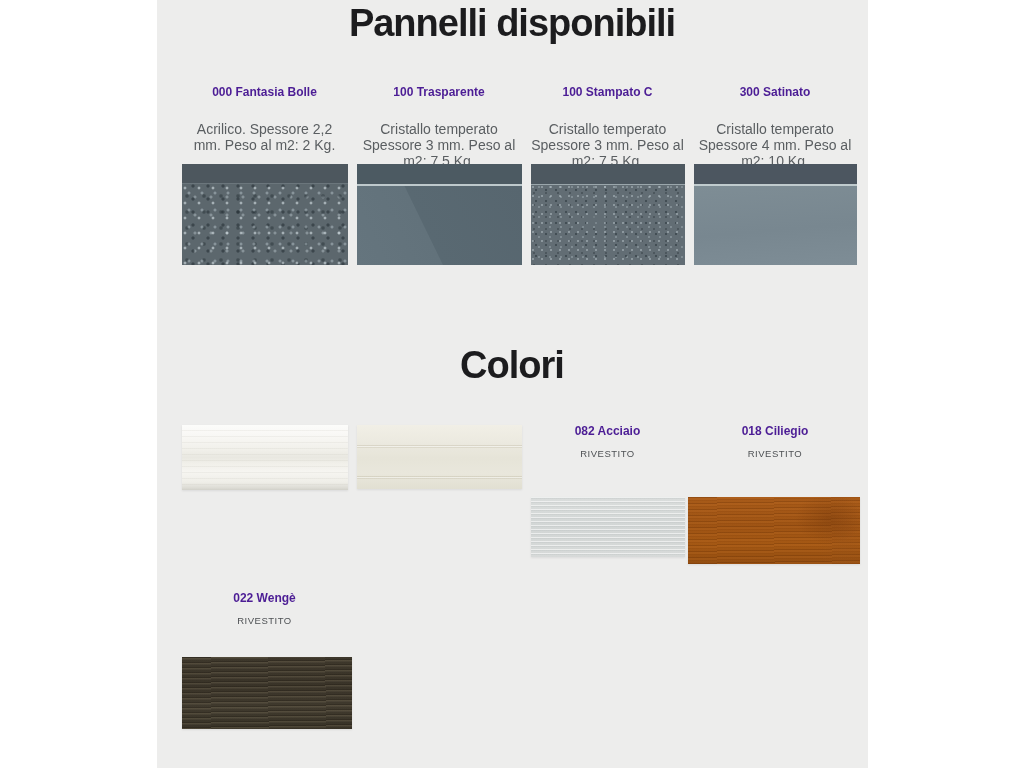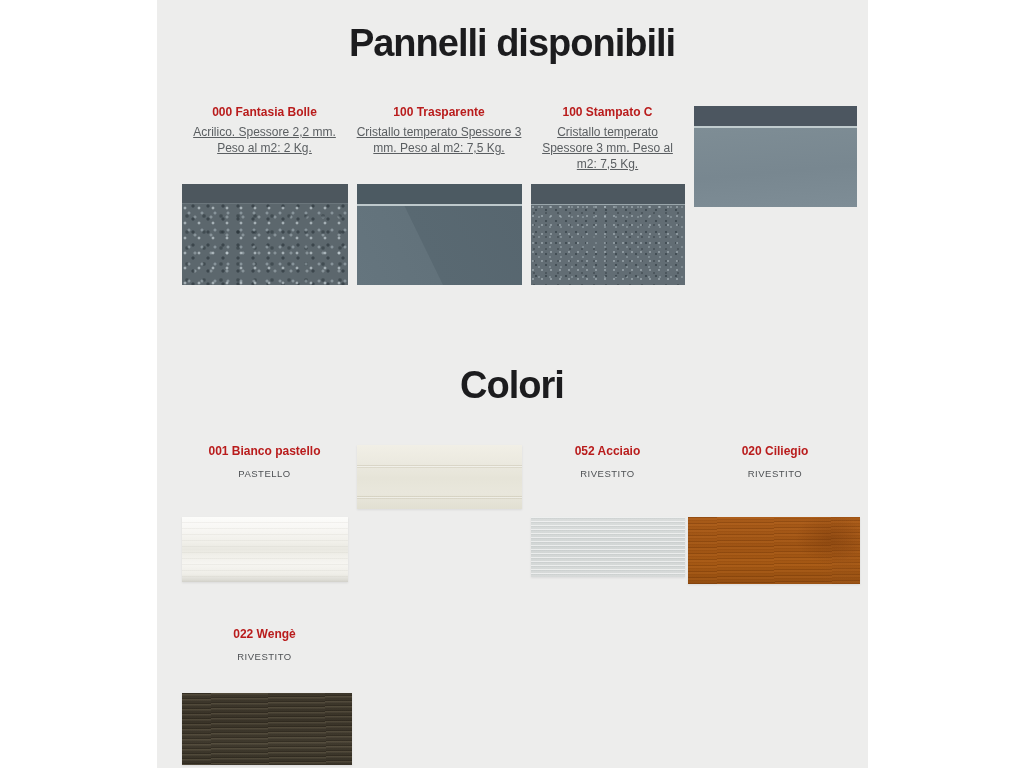--- a/index.html
+++ b/index.html
@@ -7,21 +7,21 @@
   body {
     background: #ffffff;
     font-family: "Liberation Sans", sans-serif;
     overflow: hidden;
   }
   .page { width: 1024px; height: 768px; background: #ffffff; }
   .content {
     width: 711px; height: 768px;
     margin: 0 auto;
     background: #ededec;
-    padding-top: 24px;
+    padding-top: 4px;
   }
   .section-title {
     text-align: center;
     font-size: 38px;
     line-height: 38px;
     font-weight: 700;
     letter-spacing: -1px;
     color: #1c1c1e;
   }
   .colors-heading { margin-top: 81px; }
@@ -32,28 +32,27 @@
     padding-left: 25px;
   }
   .panels-grid { margin-top: 44px; }
   .colors-grid { margin-top: 41px; }
   .cell-text { height: 78px; text-align: center; }
   .color-text { height: 72px; }
   .cell-name {
     font-size: 12px;
     line-height: 13px;
     font-weight: 700;
-    color: #b91c1c;
+    color: #4c1d95;
   }
   .cell-desc {
-    margin-top: 5px;
-    font-size: 12px;
+    margin-top: 22px;
+    font-size: 14px;
     line-height: 16px;
     color: #5a5e61;
-    text-decoration: underline;
   }
   .cell-finish {
     margin-top: 10px;
     font-size: 9.5px;
     letter-spacing: 0.5px;
     color: #4e5154;
   }
   
   .panel-swatch { height: 101px; display: flex; flex-direction: column; }
   .panel-swatch .band { flex: 0 0 auto; }
@@ -114,21 +113,21 @@
       linear-gradient(180deg, #dadddc 0%, #d2d6d5 50%, #d7dad9 100%);
   }
   .sw-ciliegio {
     height: 67px; width: 172px; margin-left: -6px;
     background:
       radial-gradient(ellipse 55px 40px at 82% 32%, rgba(108,50,8,0.35) 0%, rgba(108,50,8,0) 62%),
       radial-gradient(ellipse 42px 70px at 91% 62%, rgba(152,82,26,0.30) 0%, rgba(152,82,26,0) 65%),
       repeating-linear-gradient(179deg, rgba(114,54,8,0.35) 0 1px, rgba(192,110,40,0.25) 1px 3px, rgba(146,74,16,0.30) 3px 4px, rgba(172,94,30,0.15) 4px 6px),
       linear-gradient(180deg, #a75a18 0%, #9c5212 45%, #a35712 70%, #8e4a0e 100%);
   }
-  .wenge-cell { margin-top: 44px; }
+  .wenge-cell { margin-top: 28px; }
   .wenge-text { height: 65px; }
   .sw-wenge {
     height: 72px; width: 170px;
     background:
       repeating-linear-gradient(179deg, rgba(24,19,11,0.45) 0 1px, rgba(96,88,67,0.35) 1px 2px, rgba(60,54,40,0.20) 2px 3px, rgba(30,26,16,0.30) 3px 5px),
       linear-gradient(180deg, #4b4437 0%, #453e32 40%, #4e473a 70%, #423c30 100%);
   }
 </style>
 </head>
 <body>
@@ -171,58 +170,58 @@
             <p class="cell-desc">Cristallo temperato Spessore 3 mm. Peso al m2: 7,5 Kg.</p>
           </div>
           <div class="panel-swatch sw-stampato">
             <div class="band"></div>
             <div class="line"></div>
             <div class="swatch-body"></div>
           </div>
         </div>
 
         <div class="cell">
+          <div class="cell-text">
+            <h3 class="cell-name">300 Satinato</h3>
+            <p class="cell-desc">Cristallo temperato Spessore 4 mm. Peso al m2: 10 Kg.</p>
+          </div>
           <div class="panel-swatch sw-satinato">
             <div class="band"></div>
             <div class="line"></div>
             <div class="swatch-body"></div>
           </div>
         </div>
 
       </div>
     </section>
 
     <section>
       <h1 class="section-title colors-heading">Colori</h1>
 
       <div class="grid colors-grid">
 
         <div class="cell">
+          <div class="color-swatch sw-pastello"></div>
+        </div>
+
+        <div class="cell">
+          <div class="color-swatch sw-lucido"></div>
+        </div>
+
+        <div class="cell">
           <div class="cell-text color-text">
-            <h3 class="cell-name">001 Bianco pastello</h3>
-            <p class="cell-finish">PASTELLO</p>
-          </div>
-          <div class="color-swatch sw-pastello"></div>
-        </div>
-
-        <div class="cell">
-          <div class="color-swatch sw-lucido"></div>
+            <h3 class="cell-name">082 Acciaio</h3>
+            <p class="cell-finish">RIVESTITO</p>
+          </div>
+          <div class="color-swatch sw-acciaio"></div>
         </div>
 
         <div class="cell">
           <div class="cell-text color-text">
-            <h3 class="cell-name">052 Acciaio</h3>
-            <p class="cell-finish">RIVESTITO</p>
-          </div>
-          <div class="color-swatch sw-acciaio"></div>
-        </div>
-
-        <div class="cell">
-          <div class="cell-text color-text">
-            <h3 class="cell-name">020 Ciliegio</h3>
+            <h3 class="cell-name">018 Ciliegio</h3>
             <p class="cell-finish">RIVESTITO</p>
           </div>
           <div class="color-swatch sw-ciliegio"></div>
         </div>
 
         <div class="cell wenge-cell">
           <div class="cell-text color-text wenge-text">
             <h3 class="cell-name">022 Wengè</h3>
             <p class="cell-finish">RIVESTITO</p>
           </div>

